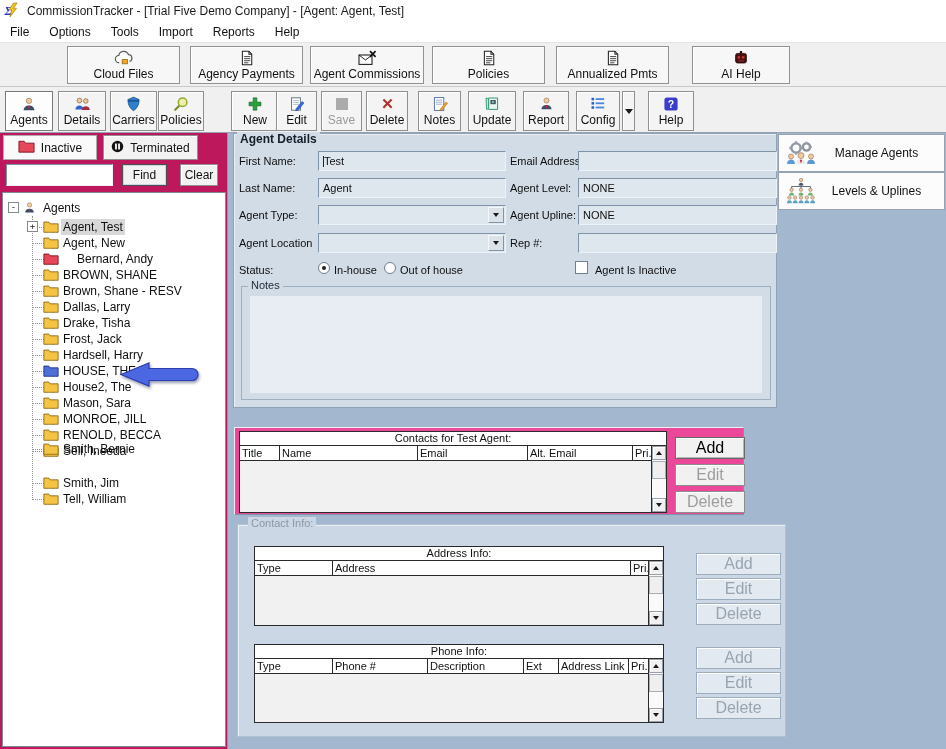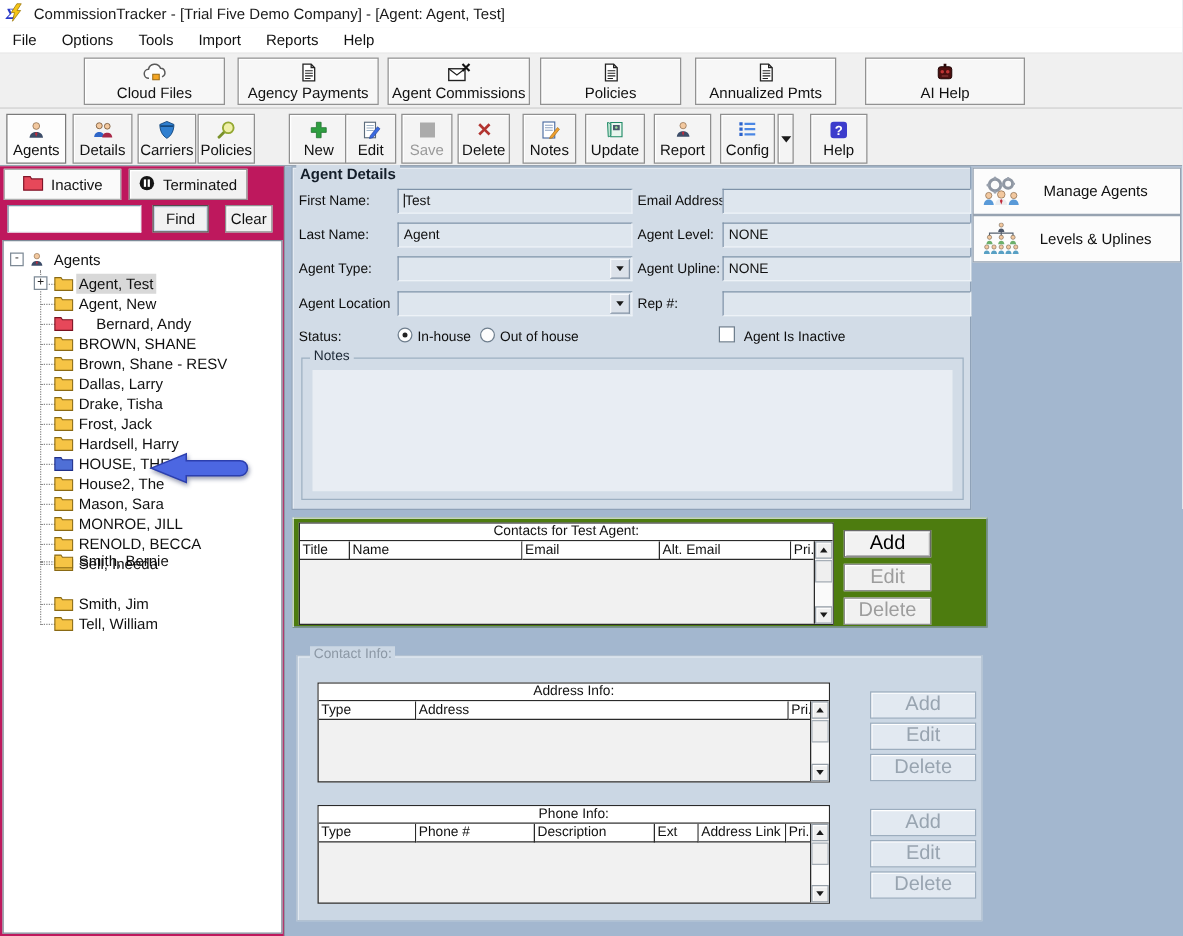--- a/index.html
+++ b/index.html
@@ -53,21 +53,21 @@
   .dd-btn { position:absolute; right:1px; top:1px; bottom:1px; width:16px; background:#dce2ea; border:1px solid; border-color:#f5f8fb #8494a6 #8494a6 #f5f8fb; display:flex; align-items:center; justify-content:center; }
   .dd-btn .tri-dn { border-left-width:3.5px; border-right-width:3.5px; border-top-width:4.5px; }
   .radio { position:absolute; width:12px; height:12px; border-radius:50%; background:#fdfdfd; border:1px solid #6f7f8e; }
   .radio.checked::after { content:""; position:absolute; left:3px; top:3px; width:4px; height:4px; border-radius:50%; background:#222; }
   .checkbox { position:absolute; width:13px; height:13px; background:#fff; border:1px solid #6f7f8e; }
   .notes-group { position:absolute; left:7px; top:152px; width:530px; height:114px; border:1px solid #9db0c2; }
   .legend-notes { top:-8px; left:6px; font-size:11px; color:#1c2836; background:#d2dce7; }
   .notes-area { position:absolute; left:8px; top:9px; width:512px; height:97px; background:#e8edf3; }
   .side-btn { position:absolute; left:550px; width:167px; background:#fcfcfc; border:1px solid #97a3b1; display:flex; align-items:center; font-size:12px; color:#111; font-family:inherit; }
   .side-btn .ic { width:44px; display:flex; justify-content:center; }
-  .contacts-panel { position:absolute; left:6px; top:281px; width:556px; height:88px; background:#4d7c0f; border:1px solid; border-color:#ebf1f7 #7e92a8 #7e92a8 #ebf1f7; }
+  .contacts-panel { position:absolute; left:6px; top:294px; width:510px; height:88px; background:#ec4899; border:1px solid; border-color:#ebf1f7 #7e92a8 #7e92a8 #ebf1f7; }
   .ci-group { position:absolute; left:9px; top:391px; width:549px; height:213px; background:#cbd7e4; border:1px solid #b2c1d1; box-shadow:inset 1px 1px 0 rgba(255,255,255,.6); }
   .legend-ci { top:-8px; left:10px; font-size:11px; color:#8c98a5; background:#cbd7e4; }
 
   
   .dtable { position:absolute; border:1px solid #2a2a2a; background:#f1f1f1; font-size:11px; }
   .t-caption { height:14px; background:#fff; border-bottom:1px solid #2a2a2a; text-align:center; line-height:13px; overflow:hidden; }
   .t-main { position:absolute; left:0; right:0; top:14px; bottom:0; display:flex; }
   .t-cols { flex:1; overflow:hidden; }
   .t-hrow { display:flex; height:15px; }
   .t-hcell { background:#fff; border-right:1px solid #2a2a2a; border-bottom:1px solid #2a2a2a; padding:1px 0 0 2px; white-space:nowrap; overflow:hidden; flex:0 0 auto; }
@@ -158,21 +158,21 @@
             <g stroke="#222" stroke-width="0.9">
               <line x1="5.4" y1="7" x2="12" y2="7"></line>
               <line x1="5.4" y1="9.2" x2="12" y2="9.2"></line>
               <line x1="5.4" y1="11.4" x2="12" y2="11.4"></line>
               <line x1="5.4" y1="13.6" x2="10" y2="13.6"></line>
             </g>
           </svg>
         </span>
         <span>Annualized Pmts</span>
       </button>
-      <button class="tb-big" style="left: 692px; width: 128px;">
+      <button class="tb-big" style="left: 692px; width: 98px;">
         <span class="ic">
           <svg width="16" height="16" viewBox="0 0 16 16">
             <rect x="6.9" y="1" width="2.2" height="2.4" fill="#2a0606"></rect>
             <rect x="2.6" y="3.4" width="10.8" height="9.6" rx="2" fill="#4c0f0f" stroke="#1e0404" stroke-width="0.8"></rect>
             <circle cx="5.8" cy="7.4" r="1.4" fill="#c03434"></circle>
             <circle cx="10.2" cy="7.4" r="1.4" fill="#c03434"></circle>
             <rect x="5.4" y="10.2" width="5.2" height="1.2" fill="#803030"></rect>
           </svg>
         </span>
         <span>AI Help</span>

